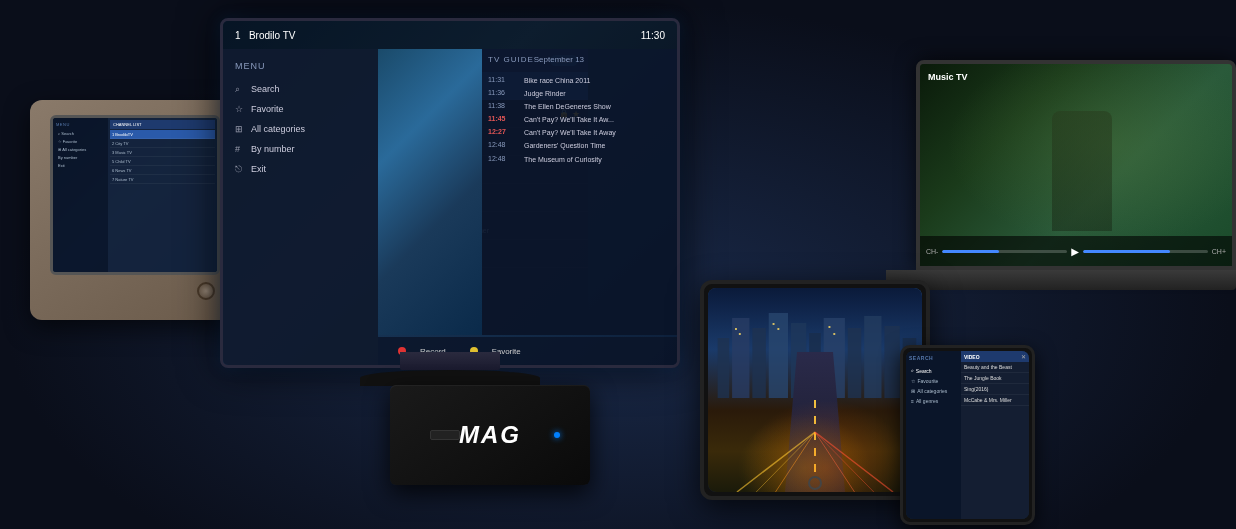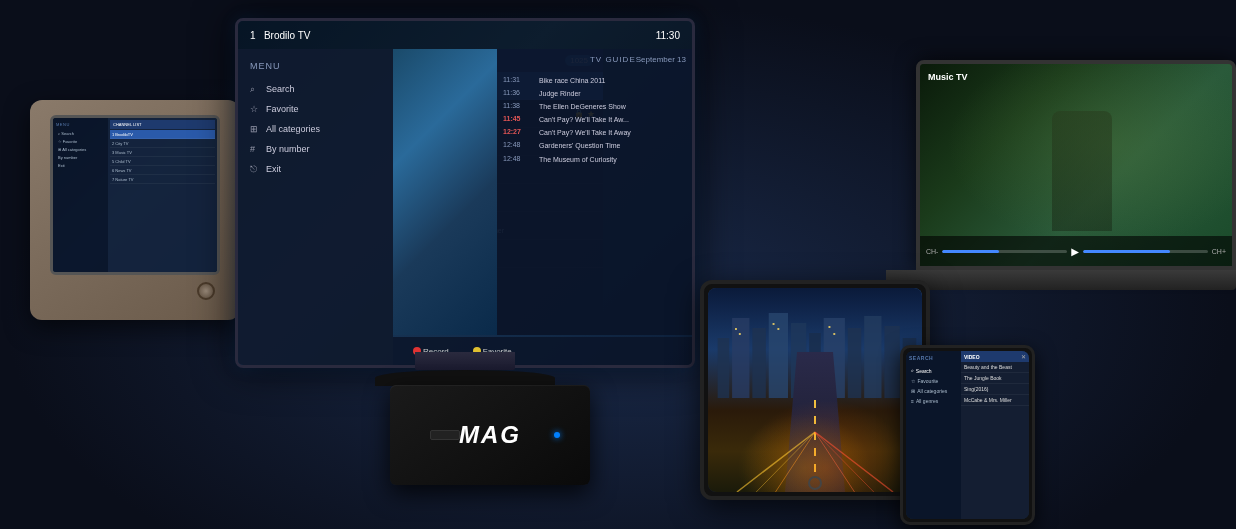--- a/index.html
+++ b/index.html
@@ -15,21 +15,21 @@
     
     .bg {
       position: absolute;
       inset: 0;
       background: radial-gradient(ellipse at 50% 60%, #1a2a4a 0%, #0a0e1a 70%);
     }
 
     
     .tv-monitor {
       position: absolute;
-      left: 235px;
+      left: 220px;
       top: 18px;
       width: 460px;
       height: 380px;
     }
     .tv-screen-outer {
       position: absolute;
       top: 0; left: 0; right: 0;
       height: 350px;
       background: #1a1a2e;
       border-radius: 8px;
@@ -170,21 +170,21 @@
       position: absolute;
       top: 28px;
       right: 0;
       width: 195px;
       height: calc(100% - 58px);
       background: rgba(10,20,40,0.9);
       padding: 6px;
     }
     .tv-guide-header {
       display: flex;
-      justify-content: flex-end;
+      justify-content: flex-start;
       margin-bottom: 12px;
     }
     .tv-guide-title {
       color: #8899bb;
       font-size: 8px;
       letter-spacing: 1px;
     }
     .tv-guide-date {
       color: #8899bb;
       font-size: 8px;
@@ -219,21 +219,21 @@
       display: flex;
       align-items: center;
       padding: 0 8px;
       gap: 12px;
       font-size: 8px;
       color: #ccc;
     }
     .bottom-btn {
       display: flex;
       align-items: center;
-      gap: 2px;
+      gap: 14px;
       padding-left: 12px;
     }
     .btn-dot-red { width: 8px; height: 8px; border-radius: 50%; background: #e03333; display: inline-block; }
     .btn-dot-yellow { width: 8px; height: 8px; border-radius: 50%; background: #e0c030; display: inline-block; }
 
     
     .tv-landscape {
       position: absolute;
       top: 28px;
       left: 155px;

